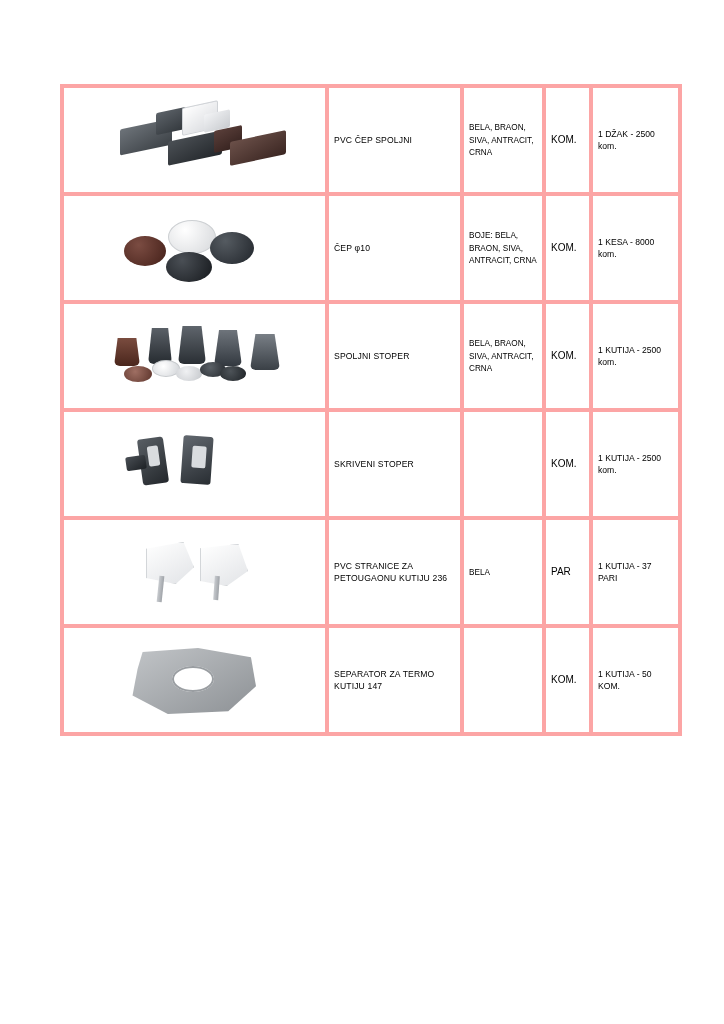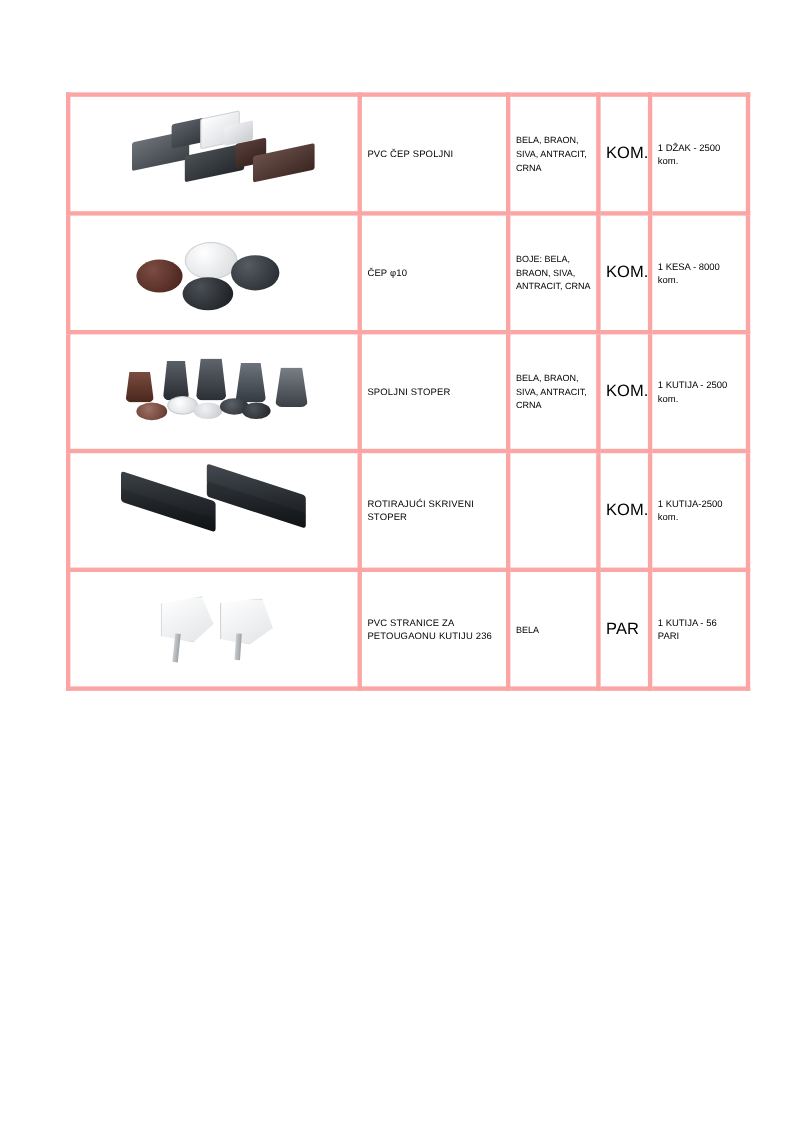--- a/index.html
+++ b/index.html
@@ -48,21 +48,21 @@
   }
   .img-wrap {
     position: relative;
     width: 100%;
     height: 100%;
     min-height: 98px;
     overflow: hidden;
   }
   .name-text { font-size: 8.6px; letter-spacing: .15px; }
   .color-text { font-size: 8.2px; }
-  .unit-text { font-size: 15px; }
+  .unit-text { font-size: 10px; }
   .pack-text { font-size: 8.6px; }
 
   
   .sh { position: absolute; }
 
   
   .r1 .b {
     border-radius: 2px;
   }
   .r1 .b1 { left: 56px; top: 36px; width: 52px; height: 26px; background: linear-gradient(160deg,#6d7379,#3c4146); transform: skewY(-12deg); }
@@ -191,49 +191,62 @@
             <span class="sh w w4"></span>
               <span class="sh w w5"></span>
           </div>
         </td>
         <td><span class="name-text">SPOLJNI STOPER</span></td>
         <td><span class="color-text">BELA, BRAON, SIVA, ANTRACIT, CRNA</span></td>
         <td><span class="unit-text">KOM.</span></td>
         <td><span class="pack-text">1 KUTIJA - 2500 kom.</span></td>
       </tr>
 
-
-      <tr>
-        <td class="cell-img">
-          <div class="img-wrap r5">
-            <span class="sh bar1"></span>
-              <span class="sh bar2"></span>
-            <span class="sh bar3"></span>
-              <span class="sh bar4"></span>
-          </div>
-        </td>
-        <td><span class="name-text">ROTIRAJUĆI SKRIVENI STOPER</span></td>
+      <tr>
+        <td class="cell-img">
+          <div class="img-wrap r4">
+            <span class="sh s1"></span>
+              <span class="sh s1b"></span>
+              <span class="sh s1c"></span>
+            <span class="sh s2"></span>
+              <span class="sh s2b"></span>
+          </div>
+        </td>
+        <td><span class="name-text">SKRIVENI STOPER</span></td>
         <td><span class="color-text"></span></td>
         <td><span class="unit-text">KOM.</span></td>
-        <td><span class="pack-text">1 KUTIJA-2500 kom.</span></td>
-      </tr>
+        <td><span class="pack-text">1 KUTIJA - 2500 kom.</span></td>
+      </tr>
+
 
       <tr>
         <td class="cell-img">
           <div class="img-wrap rp">
             <span class="sh pent pa"></span>
               <span class="sh pent pb"></span>
             <span class="sh stem1"></span>
               <span class="sh stem2"></span>
           </div>
         </td>
         <td><span class="name-text">PVC STRANICE ZA PETOUGAONU KUTIJU 236</span></td>
         <td><span class="color-text">BELA</span></td>
         <td><span class="unit-text">PAR</span></td>
-        <td><span class="pack-text">1 KUTIJA - 56 PARI</span></td>
-      </tr>
-
-
+        <td><span class="pack-text">1 KUTIJA - 37 PARI</span></td>
+      </tr>
+
+
+      <tr>
+        <td class="cell-img">
+          <div class="img-wrap r8">
+            <span class="sh plate"></span>
+              <span class="sh hole"></span>
+          </div>
+        </td>
+        <td><span class="name-text">SEPARATOR ZA TERMO KUTIJU 147</span></td>
+        <td><span class="color-text"></span></td>
+        <td><span class="unit-text">KOM.</span></td>
+        <td><span class="pack-text">1 KUTIJA - 50 KOM.</span></td>
+      </tr>
 
     </tbody>
   </table>
 
 </div>
 
 </body></html>

